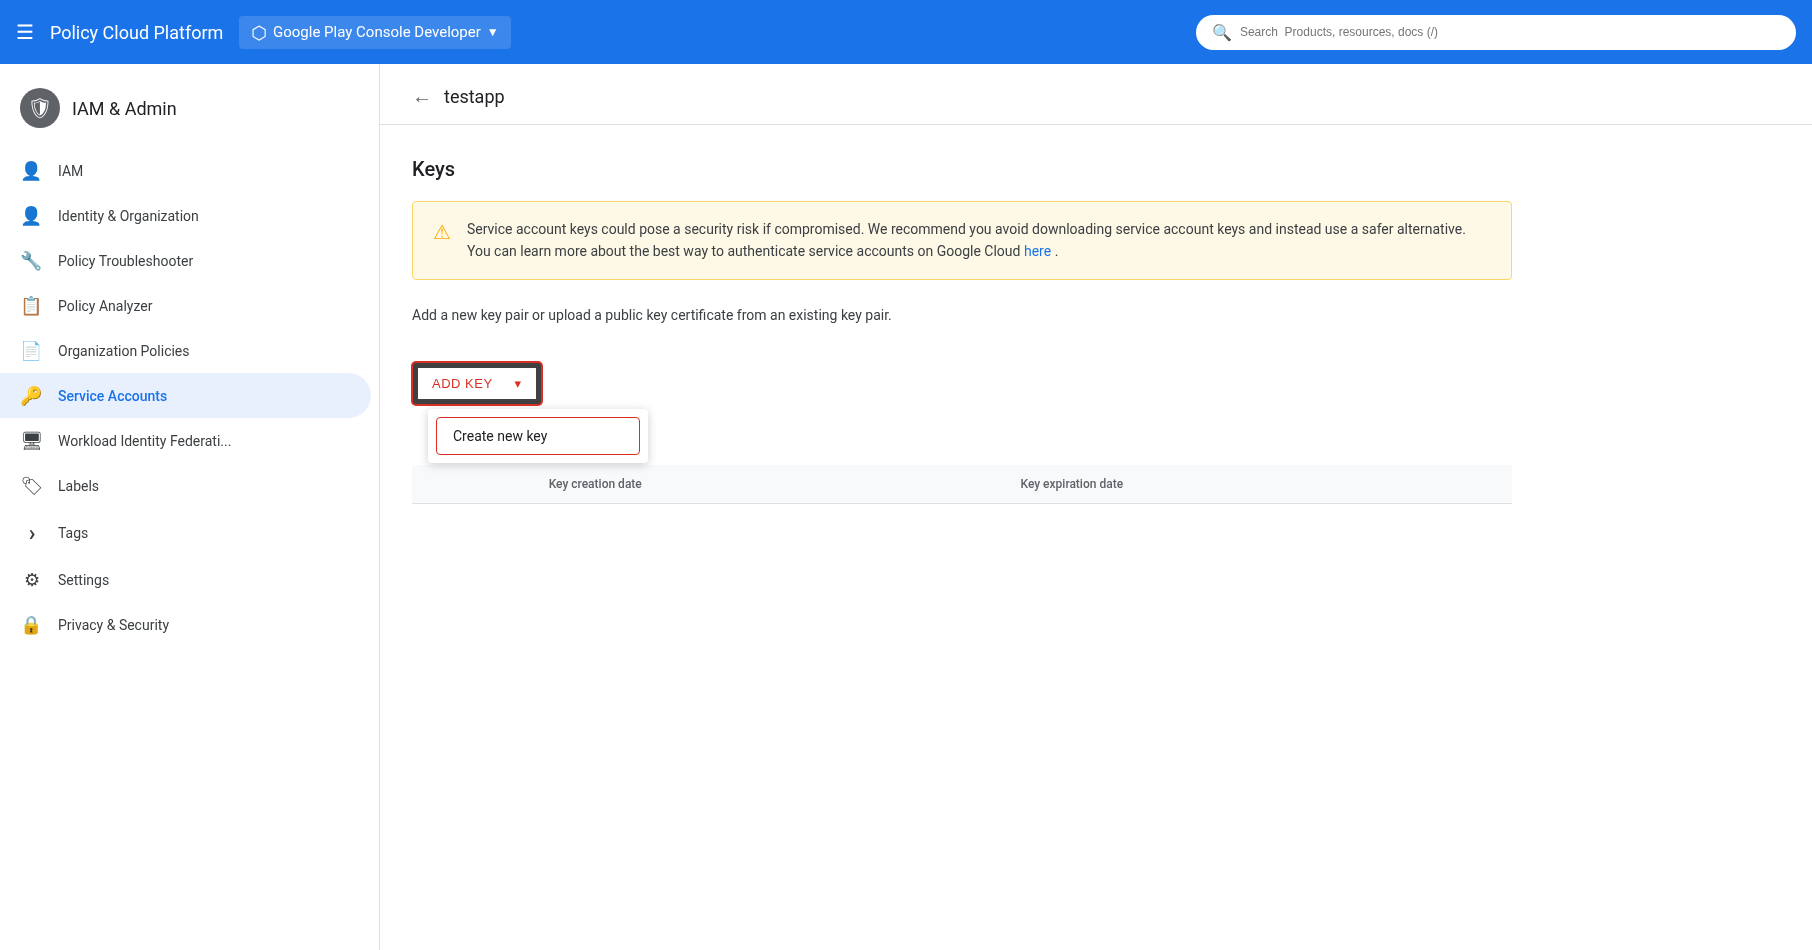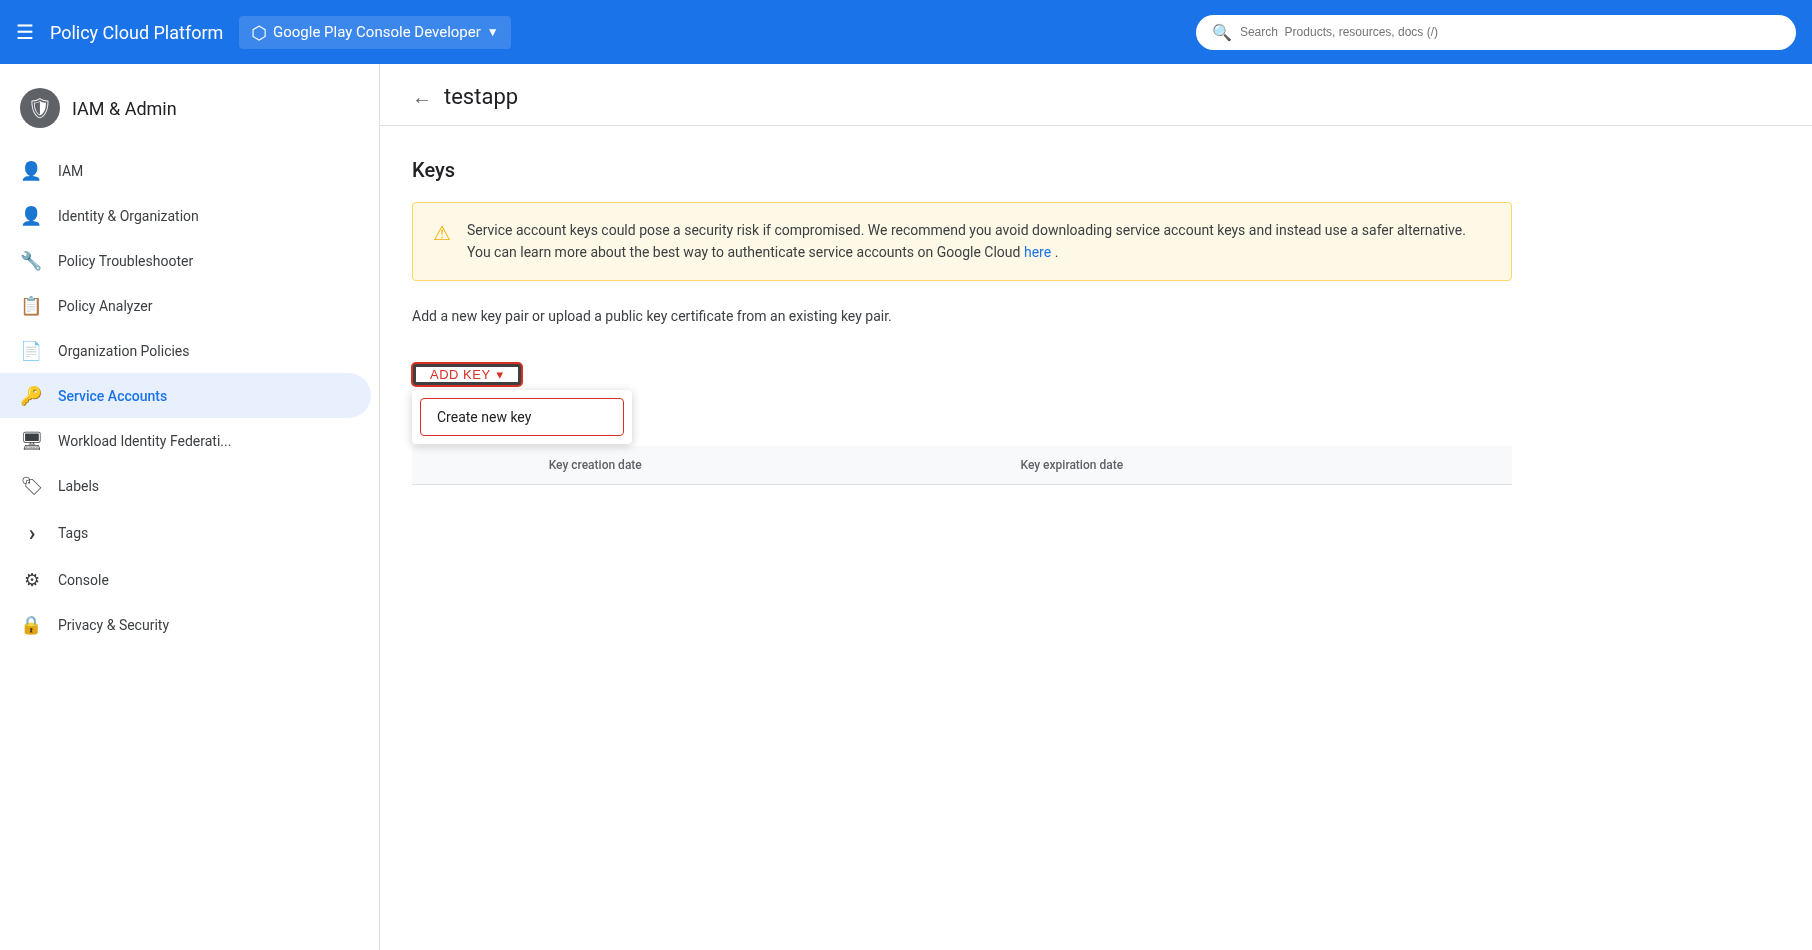--- a/index.html
+++ b/index.html
@@ -92,21 +92,21 @@
     
     .page-header {
       display: flex; align-items: center; gap: 12px;
       padding: 20px 32px 16px 32px;
       border-bottom: 1px solid #e0e0e0;
     }
     .back-btn {
       color: #5f6368; font-size: 20px; cursor: pointer; text-decoration: none;
       display: flex; align-items: center;
     }
-    .page-title { font-size: 22px; font-weight: 400; color: #202124; text-align: right; }
+    .page-title { font-size: 18px; font-weight: 400; color: #202124; text-align: right; }
 
     
     .tabs {
       display: flex; border-bottom: 1px solid #e0e0e0;
       padding: 0 32px;
     }
     .tab {
       padding: 16px 20px; font-size: 13px; font-weight: 500;
       color: #5f6368; cursor: pointer; text-transform: uppercase;
       letter-spacing: 0.5px; border-bottom: 2px solid transparent;
@@ -133,34 +133,34 @@
     .warning-icon { font-size: 20px; color: #f9ab00; flex-shrink: 0; margin-top: 2px; }
     .warning-text { font-size: 14px; color: #3c4043; line-height: 1.6; }
     .warning-text a { color: #1a73e8; text-decoration: none; }
 
     
     .info-text { font-size: 14px; color: #3c4043; margin-bottom: 12px; line-height: 1.6; }
     .info-text a { color: #1a73e8; text-decoration: underline; cursor: pointer; }
 
     
     .add-key-btn {
-      display: inline-flex; align-items: center; gap: 6px;
-      border: 4px solid #404040; color: #d93025;
-      background: #fff; padding: 0 14px;
+      display: inline-flex; align-items: center; gap: 22px;
+      border: 6px solid #404040; color: #d93025;
+      background: #fff; padding: 8px 14px;
       font-size: 13px; font-weight: 500; letter-spacing: 0.5px;
       text-transform: uppercase; cursor: pointer;
       border-radius: 4px; margin-bottom: 0;
       outline: 2px solid #d93025; outline-offset: -1px;
     }
 
     
     .dropdown-container { position: relative; display: inline-block; }
     .dropdown-menu {
       position: absolute;
-      top: calc(100% + 4px); left: 0;
+      top: calc(100% + 4px); left: 16px;
       background: #fff;
       border-radius: 4px;
       box-shadow: 0 2px 10px rgba(0,0,0,0.2);
       min-width: 220px;
       z-index: 200;
       overflow: hidden;
     }
     .dropdown-item {
       padding: 12px 20px; font-size: 14px; color: #202124;
       cursor: pointer;
@@ -239,21 +239,21 @@
     <div class="sidebar-item">
       <span class="item-icon">🏷</span>
       <span>Labels</span>
     </div>
     <div class="sidebar-item">
       <span class="item-icon" style="font-size:22px;font-weight:bold;">›</span>
       <span>Tags</span>
     </div>
     <div class="sidebar-item">
       <span class="item-icon">⚙</span>
-      <span>Console</span>
+      <span>Settings</span>
     </div>
     <div class="sidebar-item">
       <span class="item-icon">🔒</span>
       <span>Privacy &amp; Security</span>
     </div>
   </aside>
 
   <main class="main-content">
 
     <div class="page-header">

